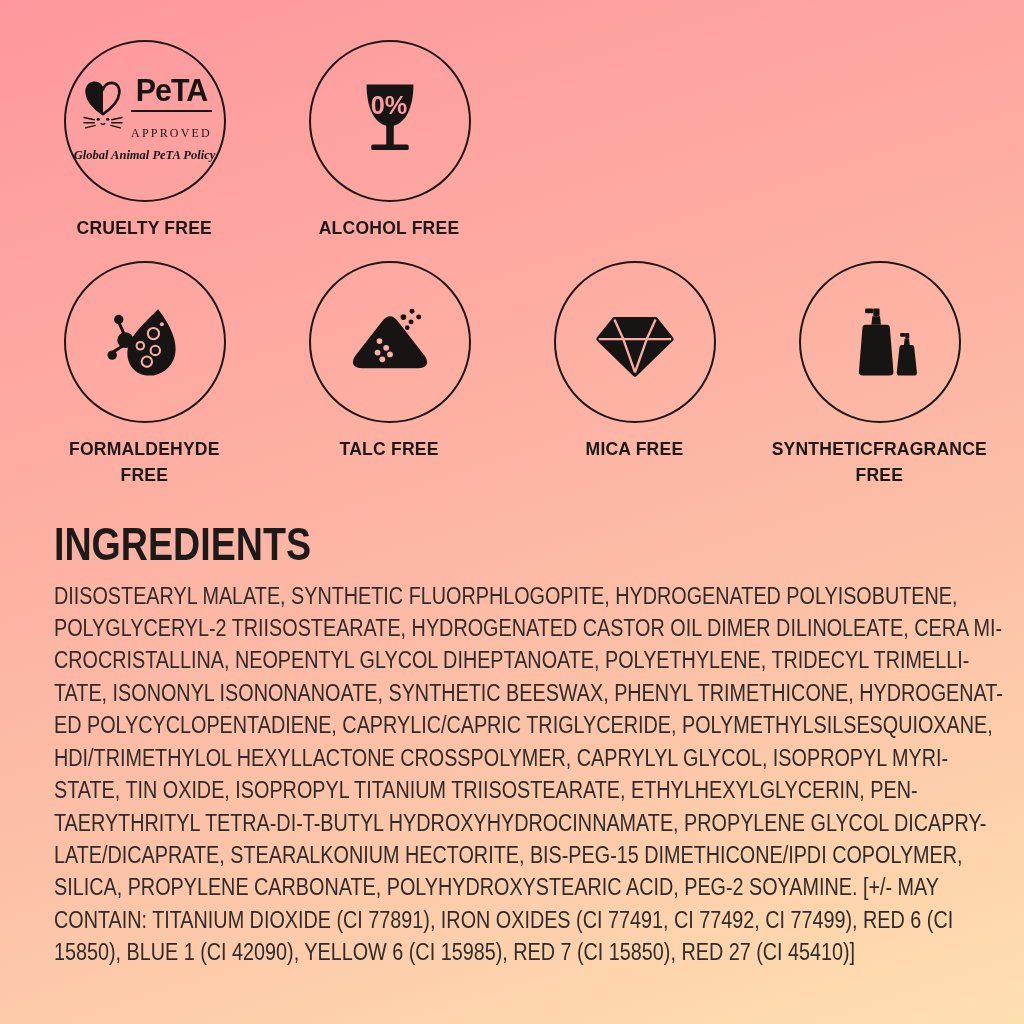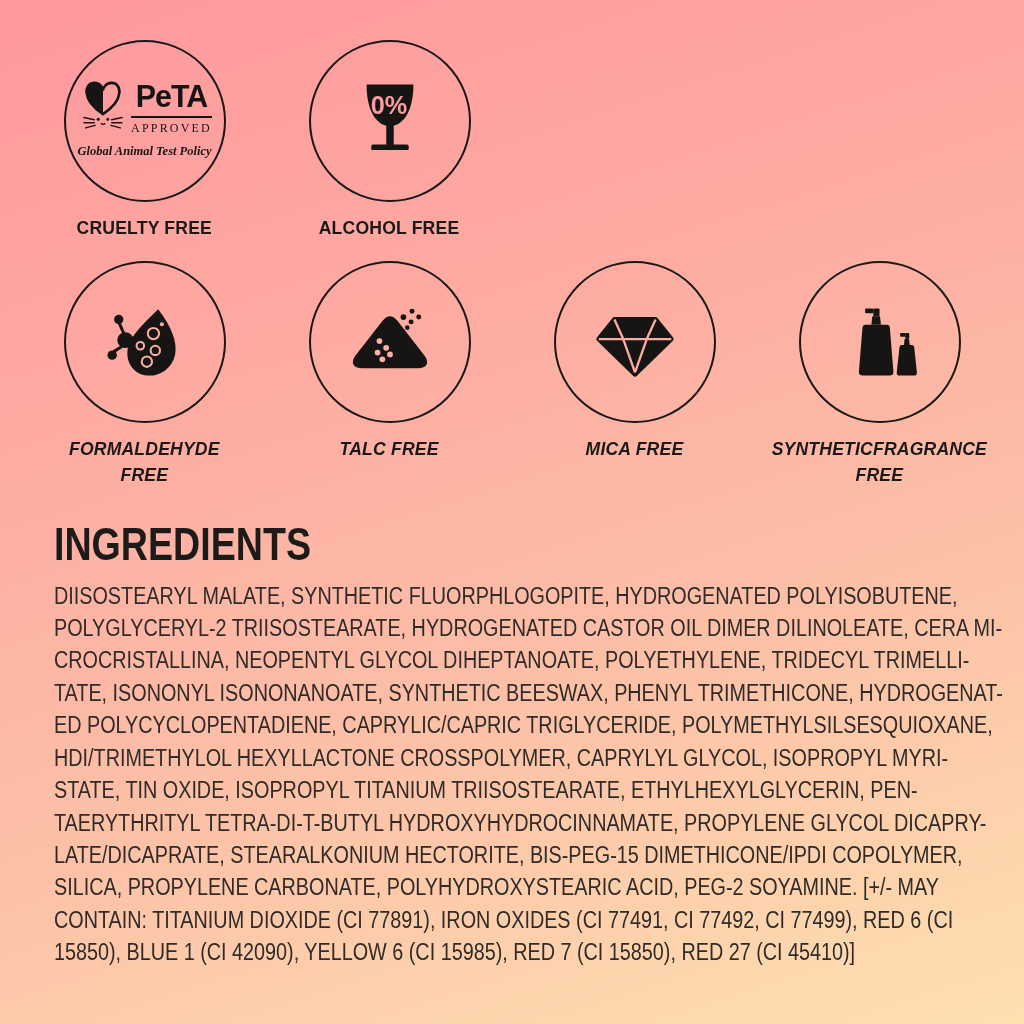--- a/index.html
+++ b/index.html
@@ -4,40 +4,40 @@
 <style>
   html,body { margin:0; padding:0; }
   .page {
     width:1024px; height:1024px; overflow:hidden; box-sizing:border-box;
     background: linear-gradient(162deg, #fe989e 0%, #feaca2 35%, #fcc1a7 65%, #ffe0b1 100%);
     font-family:"Liberation Sans", sans-serif;
     color:#1d1b1a;
   }
   .badges { padding-top:40px; }
   .badges-row { display:grid; grid-template-columns:repeat(4,1fr); padding:0 22px; }
-  .badges-row.second { margin-top:20px;font-style:italic; }
+  .badges-row.second { margin-top:20px; }
   .badge { display:flex; flex-direction:column; align-items:center; }
   .badge-circle {
     width:162px; height:162px; box-sizing:border-box;
     border:2.5px solid #1b1918; border-radius:50%;
     display:flex; align-items:center; justify-content:center;
   }
   .badge-label {
     margin-top:13px; font-weight:bold; font-size:18.5px; line-height:1.4;
     text-align:center; white-space:pre-line; color:#1b1918;
     letter-spacing:0.2px; transform:scaleX(0.95); max-width:230px;
   }
   
   .peta { display:flex; flex-direction:column; align-items:center; margin-top:-4px; }
   .peta-top { display:flex; align-items:center; }
   .peta-right { display:flex; flex-direction:column; align-items:center; margin-left:2px; }
   .peta-brand { font-size:31px; font-weight:bold; line-height:1; letter-spacing:-1px; transform:scaleX(0.98); color:#161514; }
   .peta-approved {
     font-family:"Liberation Serif", serif; font-size:12px; letter-spacing:2.2px;
-    border-top:2px solid #161514; padding-top:3px; margin-top:4px; color:#161514;
+    border-top:2px solid #161514; padding-top:14px; margin-top:4px; color:#161514;
   }
   .peta-tagline {
     font-family:"Liberation Serif", serif; font-style:italic; font-weight:bold;
     font-size:12.5px; margin-top:7px; color:#161514; white-space:nowrap;
   }
   
   .ingredients { margin:32px 36px 0 54px; }
   .ingredients-heading {
     font-size:47px; font-weight:bold; margin:0 0 13px 0; line-height:1;
     transform:scaleX(0.80); transform-origin:left center; color:#1d1b1a; white-space:nowrap;
@@ -68,21 +68,21 @@
                 <circle cx="24.5" cy="46" r="1.8" fill="#161514"></circle>
                 <circle cx="35.5" cy="46" r="1.8" fill="#161514"></circle>
                 <path d="M27.5 50.5 Q30 53 32.5 50.5" fill="none" stroke="#161514" stroke-width="1.6"></path>
                 <path d="M8 44 L20 46.5 M8 50 L20 50 M10 56 L21 53 M52 44 L40 46.5 M52 50 L40 50 M50 56 L39 53" stroke="#161514" stroke-width="1.6" stroke-linecap="round"></path>
               </svg>
               <div class="peta-right">
                 <div class="peta-brand">PeTA</div>
                 <div class="peta-approved">APPROVED</div>
               </div>
             </div>
-            <div class="peta-tagline">Global Animal Test Policy</div>
+            <div class="peta-tagline">Global Animal PeTA Policy</div>
           </div>
         </div>
         <div class="badge-label">CRUELTY FREE</div>
       </div>
 
 
       <div class="badge">
         <div class="badge-circle">
           <svg width="90" height="90" viewBox="0 0 96 96">
             <path d="M23 9 H73 C73 35 64 50 52 53 L52 73 H66 C67.5 73 68 74 68 75.5 L68 77 C68 78.5 67.5 79 66 79 H30 C28.5 79 28 78.5 28 77 L28 75.5 C28 74 28.5 73 30 73 H44 L44 53 C32 50 23 35 23 9 Z" fill="#161514"></path>

